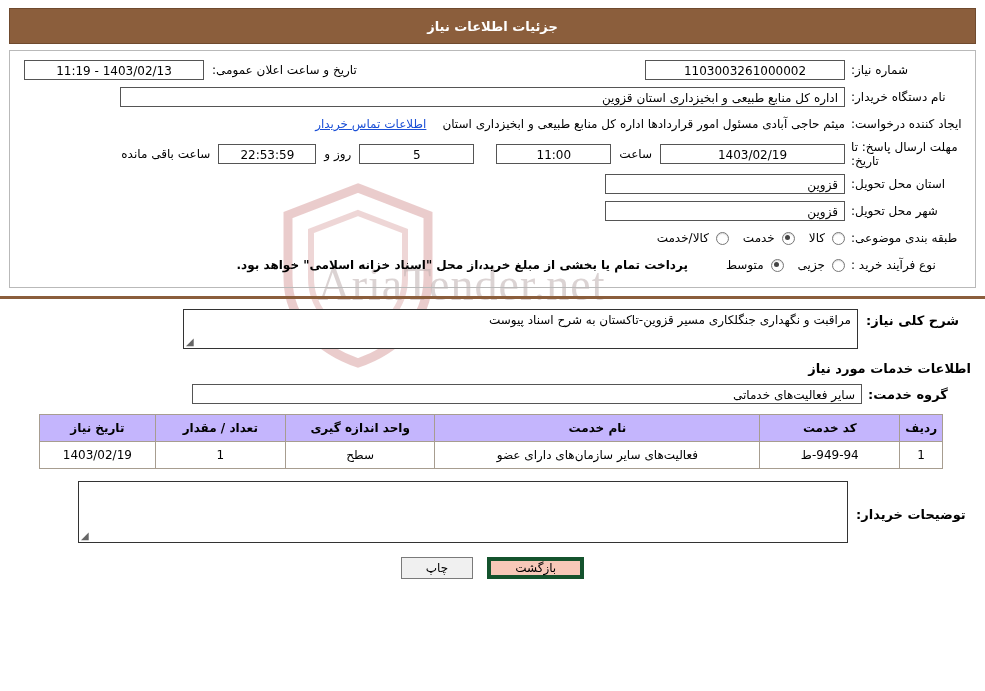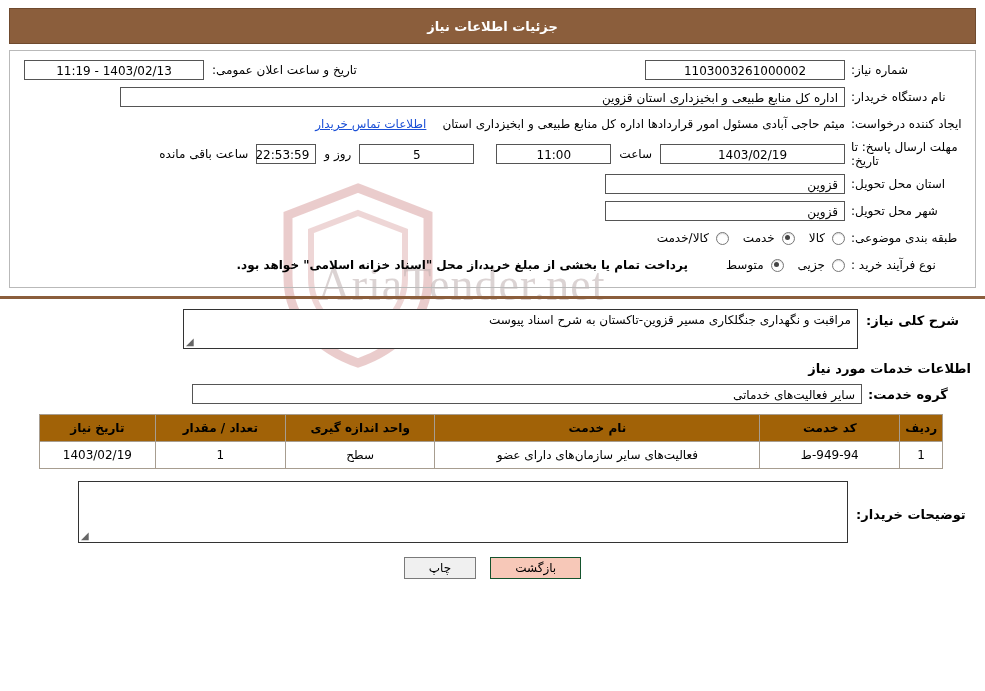--- a/index.html
+++ b/index.html
@@ -220,21 +220,21 @@
   table.grid {
     position: relative;
     z-index: 2;
     border-collapse: collapse;
     width: 904px;
     margin: 0 42px;
     font-size: 12px;
     background: #fff;
   }
   table.grid th {
-    background: #a16207;
+    background: #c4b5fd;
     border: 1px solid #a79d90;
     height: 24px;
     font-weight: bold;
     font-size: 12px;
     color: #000;
   }
   table.grid td {
     border: 1px solid #a79d90;
     height: 24px;
     text-align: center;
@@ -278,21 +278,21 @@
     min-width: 64px;
     font-size: 12px;
     background: #f0f0f0;
     cursor: pointer;
     padding: 0 24px;
     box-sizing: border-box;
     font-family: "DejaVu Sans", "Liberation Sans", sans-serif;
   }
   .btn.back {
     background: #f7c8b8;
-    border: 1px solid #14532d;
+    border: 4px solid #14532d;
   }
   .hr-sep {
     position: relative;
     z-index: 2;
     margin: 8px 0 0 0;
     height: 3px;
     background: #8b5e3c;
   }
 </style>
 </head>
@@ -335,21 +335,21 @@
     </div>
 
     <div class="row">
       <div class="lbl w130" style="white-space:normal; line-height:14px;">مهلت ارسال پاسخ: تا تاریخ:</div>
       <div class="fld" style="width:185px">1403/02/19</div>
       <div class="inline-lbl">ساعت</div>
       <div class="fld" style="width:115px">11:00</div>
       <div style="width:22px"></div>
       <div class="fld" style="width:115px">5</div>
       <div class="inline-lbl">روز و</div>
-      <div class="fld" style="width:60px">22:53:59</div>
+      <div class="fld" style="width:98px">22:53:59</div>
       <div class="inline-lbl">ساعت باقی مانده</div>
     </div>
 
     <div class="row">
       <div class="lbl w130">استان محل تحویل:</div>
       <div class="fld left" style="width:240px">قزوین</div>
     </div>
 
     <div class="row">
       <div class="lbl w130">شهر محل تحویل:</div>

